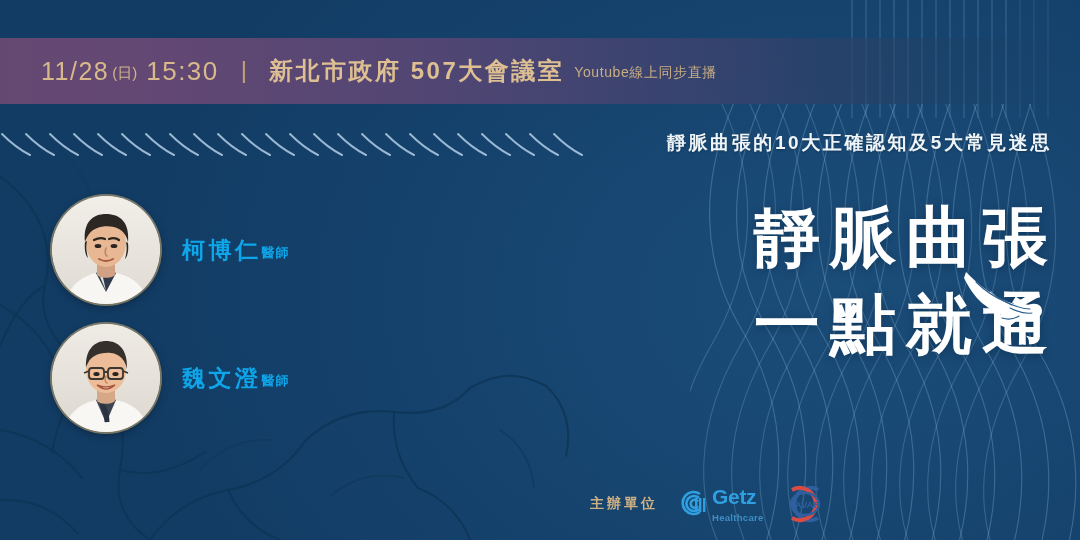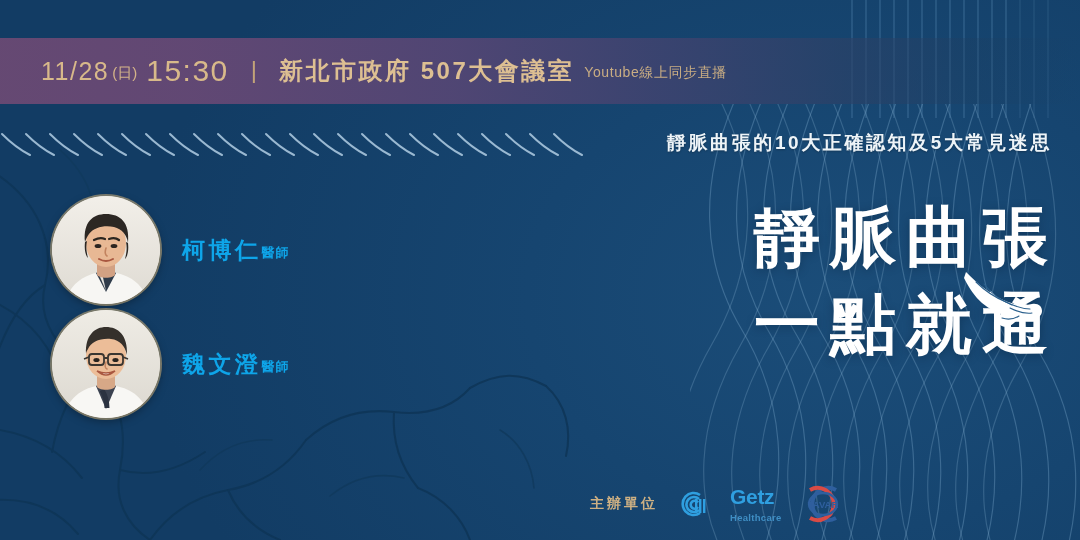--- a/index.html
+++ b/index.html
@@ -66,21 +66,21 @@
   .tb-day {
     color: #d4b489;
     font-size: 15px;
     letter-spacing: 0px;
     margin: 0 3px 0 3px;
     position: relative;
     top: 2px;
   }
   .tb-time {
     color: #d8b98a;
-    font-size: 30px;
+    font-size: 26px;
     letter-spacing: 1.5px;
     margin-left: 6px;
   }
   .tb-sep {
     color: #c3a478;
     font-size: 24px;
     margin: 0 22px;
     font-weight: 300;
     position: relative;
     top: -1px;
@@ -121,21 +121,21 @@
     text-shadow: 0 1px 2px rgba(0,0,0,0.25);
   }
 
   
   .speaker {
     position: absolute;
     display: flex;
     align-items: center;
   }
   .speaker.s1 { left: 52px; top: 196px; }
-  .speaker.s2 { left: 52px; top: 310px; }
+  .speaker.s2 { left: 52px; top: 324px; }
 
   .avatar {
     width: 108px;
     height: 108px;
     border-radius: 50%;
     overflow: hidden;
     position: relative;
     box-shadow: 0 0 0 2px rgba(205,175,120,0.55), 0 3px 10px rgba(0,0,0,0.35);
     background: #e9e5de;
     flex: 0 0 auto;
@@ -200,21 +200,21 @@
     display: flex;
     align-items: center;
     gap: 16px;
   }
   .f-label {
     color: #cdb083;
     font-size: 14px;
     letter-spacing: 3px;
     font-weight: 600;
   }
-  .getz-wrap { display: flex; align-items: center; gap: 22px; }
+  .getz-wrap { display: flex; gap: 4px; }
   .getz-txt { line-height: 1; }
   .getz-name {
     color: #2f9fe0;
     font-size: 21px;
     font-weight: 700;
     letter-spacing: -0.3px;
   }
   .getz-sub {
     color: #3f8ec4;
     font-size: 9.5px;

